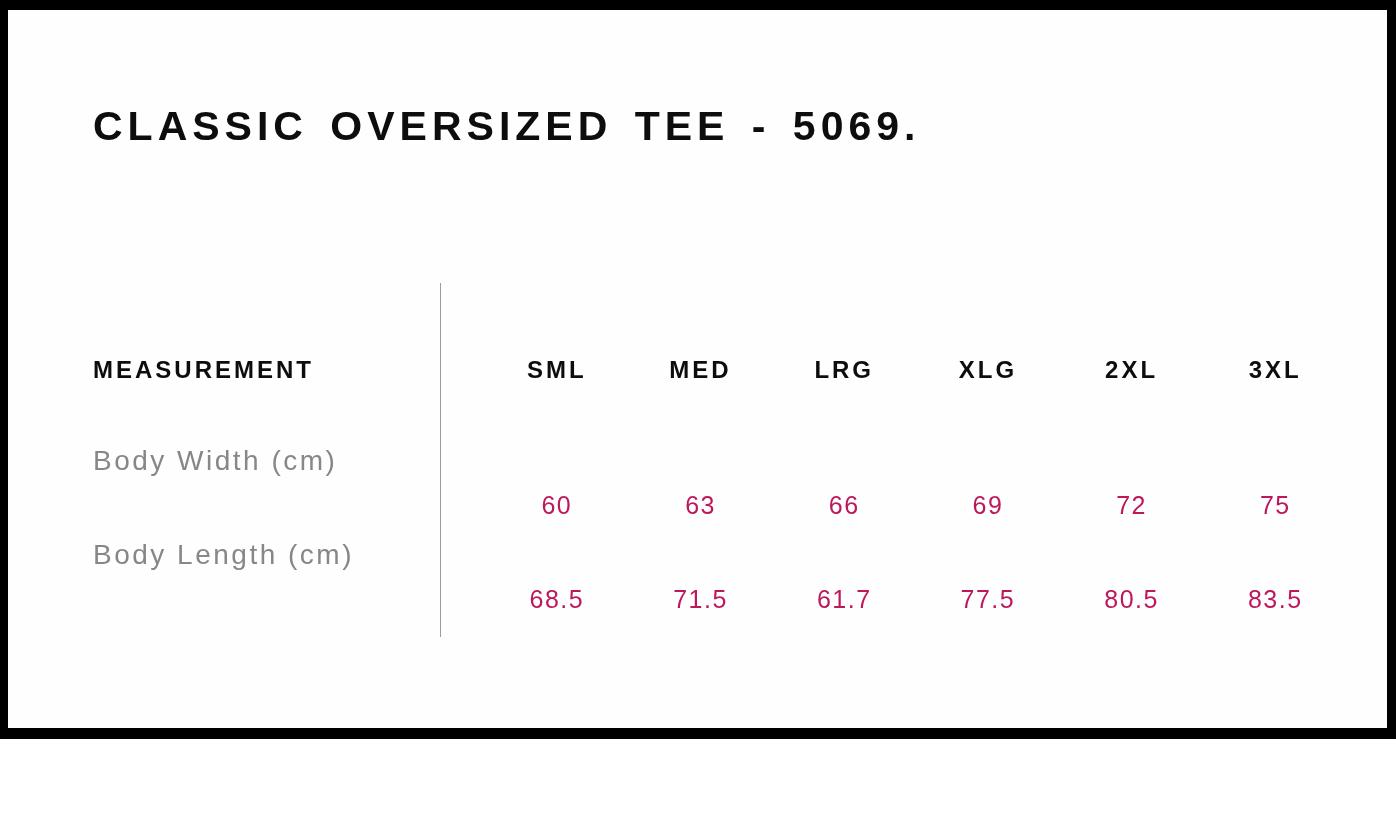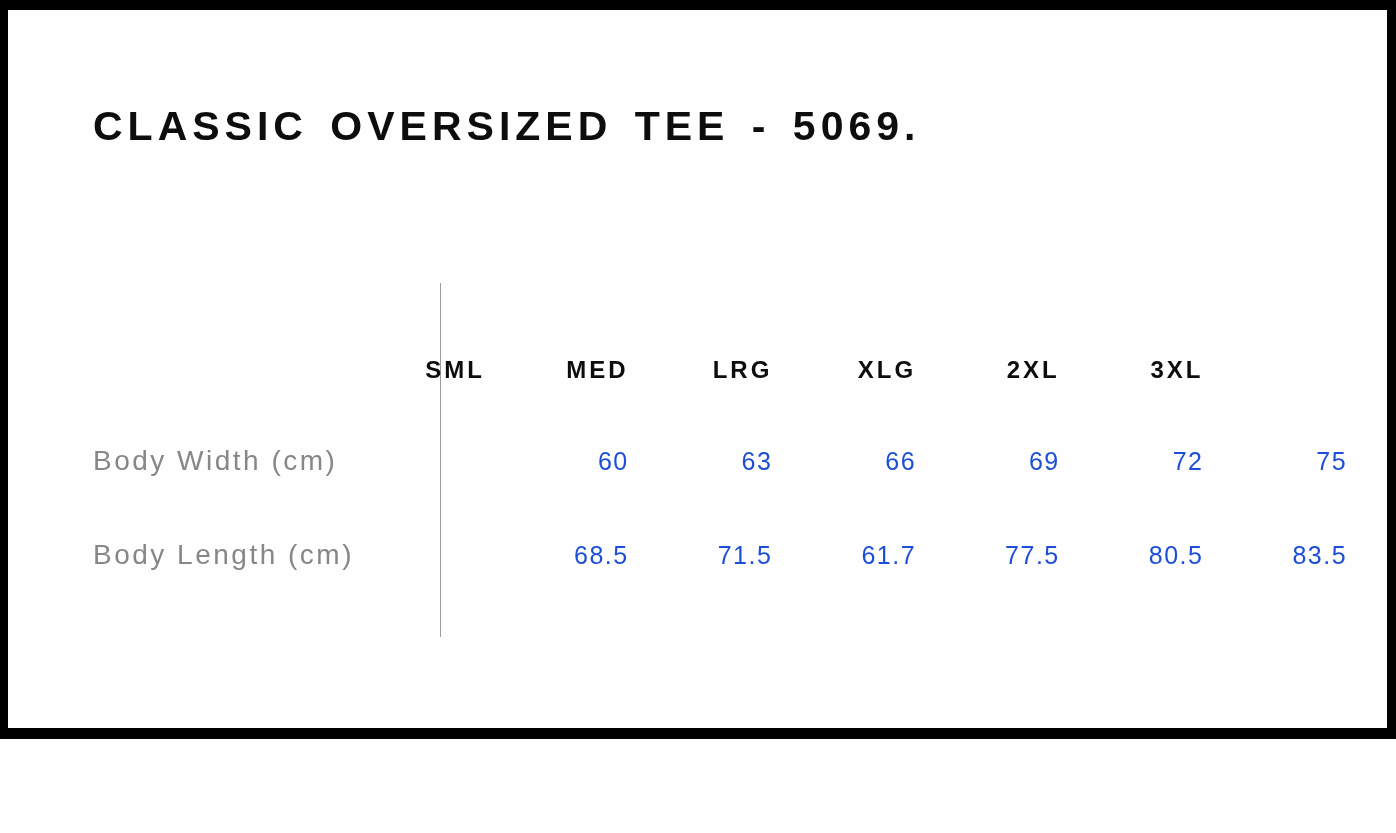--- a/index.html
+++ b/index.html
@@ -55,39 +55,40 @@
     line-height: 30px;
     white-space: nowrap;
   }
   .trow-header { top: 355px; }
   .trow-1 { top: 446px; }
   .trow-2 { top: 540px; }
   .label-cell {
     text-align: left;
   }
   .size-cell {
-    text-align: right;
+    text-align: center;
   }
   .th {
     font-size: 24px;
     font-weight: 700;
     letter-spacing: 3px;
     color: #0d0d0d;
   }
   .muted-label {
     font-size: 28px;
     font-weight: 400;
     letter-spacing: 2.5px;
     color: #878787;
   }
   .value {
     font-size: 25px;
     font-weight: 400;
     letter-spacing: 1.5px;
-    color: #1d4ed8;
+    color: #be185d;
+    margin-top: 44px;
   }
   .note {
     position: absolute;
     left: 93px;
     top: 716px;
     margin: 8px;
     font-size: 24px;
     line-height: 30px;
     font-style: italic;
     letter-spacing: 2.2px;
@@ -101,20 +102,21 @@
 
 <div class="page">
 
   <div class="frame"></div>
 
   <h1 class="page-title">CLASSIC OVERSIZED TEE - 5069.</h1>
 
   <div class="col-divider"></div>
 
   <div class="trow trow-header">
+    <div class="label-cell th">MEASUREMENT</div>
     <div class="size-cell th">SML</div>
     <div class="size-cell th">MED</div>
     <div class="size-cell th">LRG</div>
     <div class="size-cell th">XLG</div>
     <div class="size-cell th">2XL</div>
     <div class="size-cell th">3XL</div>
   </div>
 
   <div class="trow trow-1">
     <div class="label-cell muted-label">Body Width (cm)</div>

